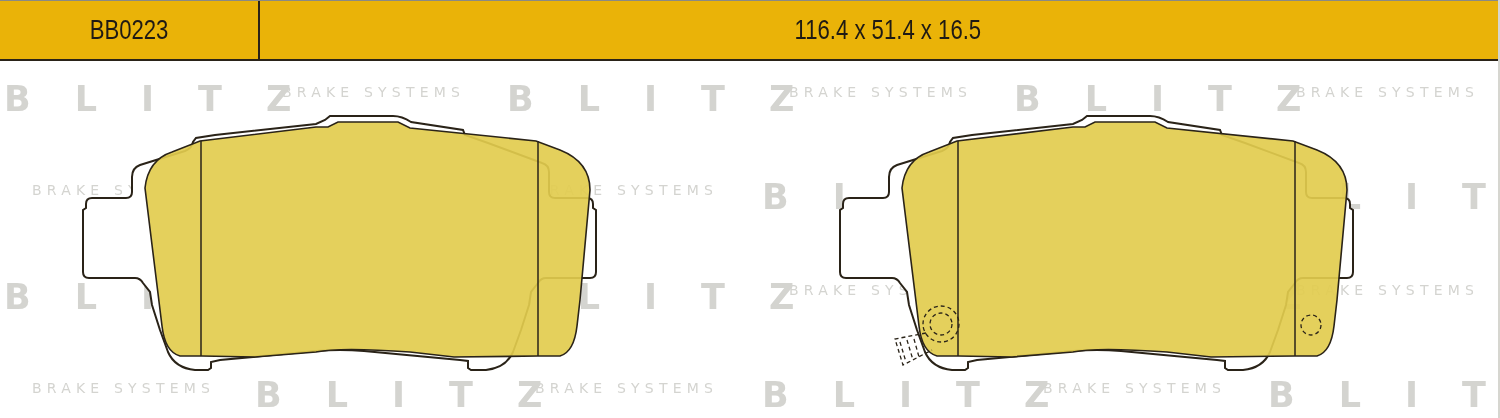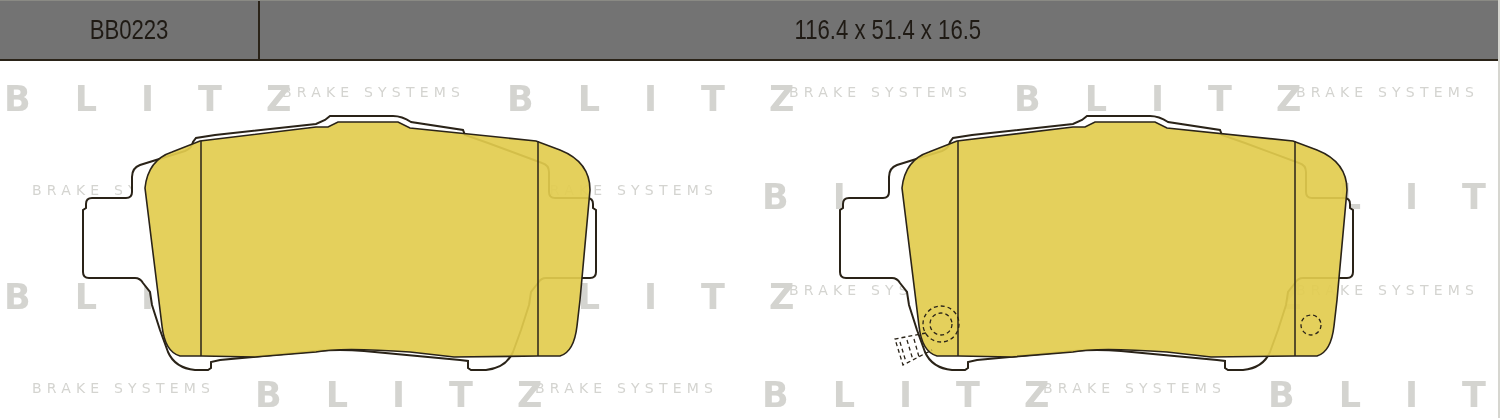--- a/index.html
+++ b/index.html
@@ -1,17 +1,17 @@
 <!DOCTYPE html>
 <html><head>
   <meta charset="utf-8">
   <style>
     html, body { margin: 0; padding: 0; background: #ffffff; }
     body { width: 1500px; height: 418px; position: relative; overflow: hidden; font-family: "DejaVu Sans", sans-serif; }
-    .header { position: absolute; left: 0; top: 0; width: 1500px; height: 61px; border-top: 1px solid #8a8a84; border-bottom: 2px solid #2a2318; box-sizing: border-box; background: #737373; }
+    .header { position: absolute; left: 0; top: 0; width: 1500px; height: 61px; border-top: 1px solid #8a8a84; border-bottom: 2px solid #2a2318; box-sizing: border-box; background: #eab308; }
     .cell-code { position: absolute; left: 0; top: 0; width: 258px; height: 59px; border-right: 2px solid #2a2318; display: flex; align-items: center; justify-content: center; }
     .cell-dims { position: absolute; left: 276px; top: 0; right: 0; height: 59px; display: flex; align-items: center; justify-content: center; }
     .hdr-text { font-family: "Liberation Sans Narrow", "Liberation Sans", sans-serif; font-size: 27px; color: #1f1a14; letter-spacing: 0px; transform: scaleX(0.82); }
     .right-edge { position: absolute; right: 0; top: 0; width: 2px; height: 418px; background: #d6d6d0; }
     .watermark { position: absolute; left: 0; top: 61px; width: 1500px; height: 357px; pointer-events: none; }
     .wm { position: absolute; color: #d4d4d0; white-space: nowrap; }
     .wm-blitz { font-family: "DejaVu Sans", sans-serif; font-weight: bold; font-size: 35px; letter-spacing: 44px; }
     .wm-brake { font-family: "DejaVu Sans", sans-serif; font-size: 14px; letter-spacing: 5.2px; }
     svg.pads { position: absolute; left: 0; top: 0; }
   </style>

